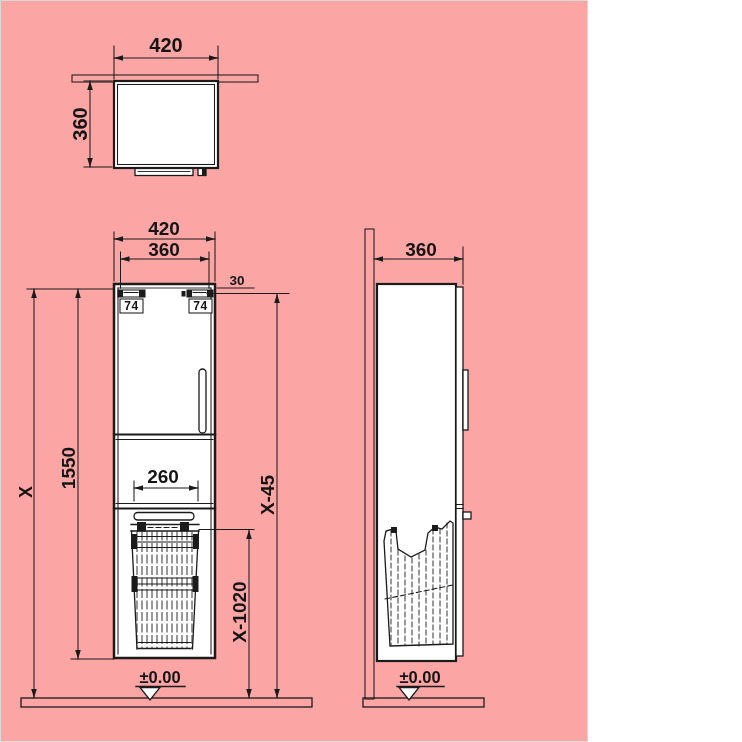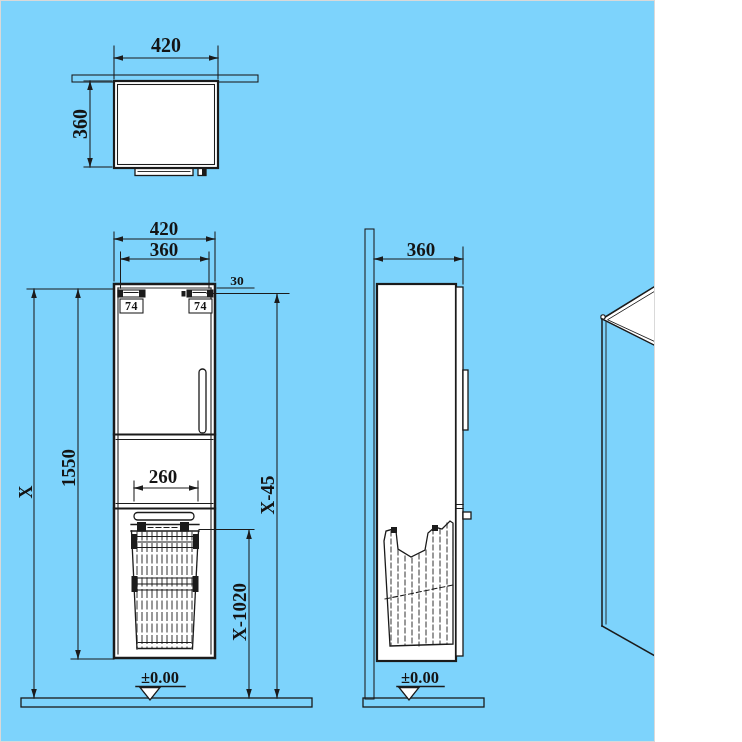--- a/index.html
+++ b/index.html
@@ -1,18 +1,18 @@
 <!DOCTYPE html>
 <html><head>
 <meta charset="utf-8">
 <style>
   html,body{margin:0;padding:0;background:#fff;}
-  .frame{position:relative;width:655px;height:742px;background:#7dd3fc;
+  .frame{position:relative;width:588px;height:742px;background:#fca5a5;
          border:1px solid #d9d9d9;box-sizing:border-box;overflow:hidden;
-         font-family:Liberation Serif, serif;}
+         font-family:Liberation Sans, sans-serif;}
   svg{position:absolute;left:0;top:0;}
   svg *{vector-effect:none;}
   .ln{stroke:#1b1b1b;fill:none;stroke-linecap:square;}
   .s08{stroke-width:.9;}
   .s1{stroke-width:1.05;}
   .s12{stroke-width:1.3;}
   .s14{stroke-width:1.5;}
   .s2{stroke-width:2.2;}
   .thick{stroke-width:2.5;}
   .dash{stroke-dasharray:8,3.5;}

